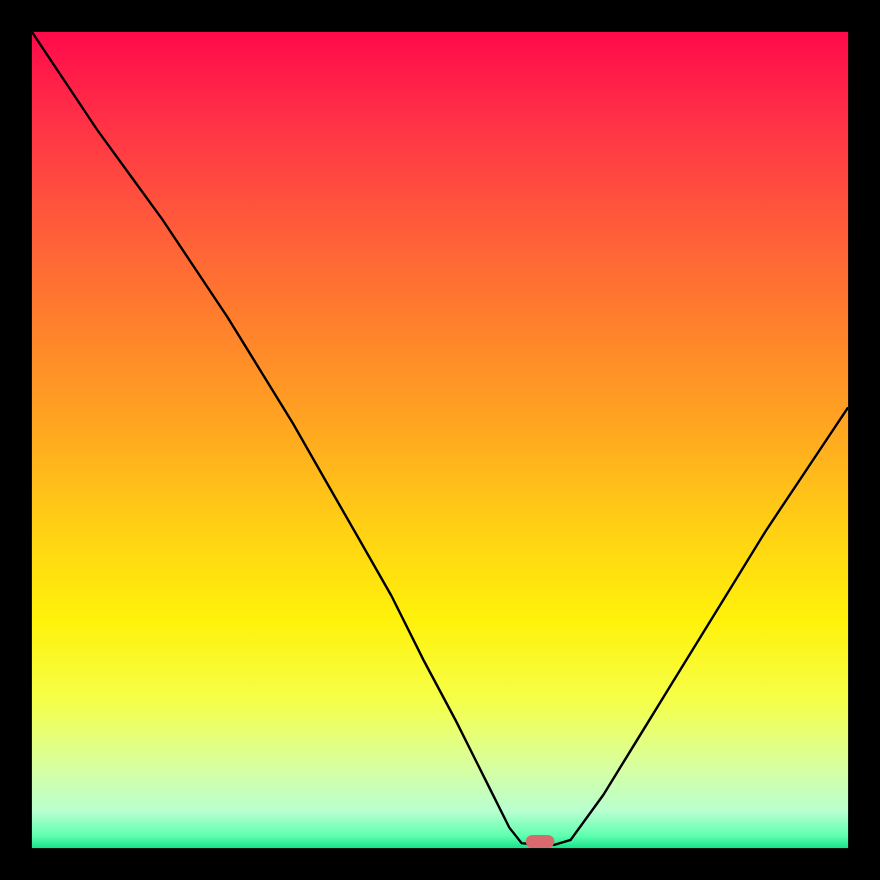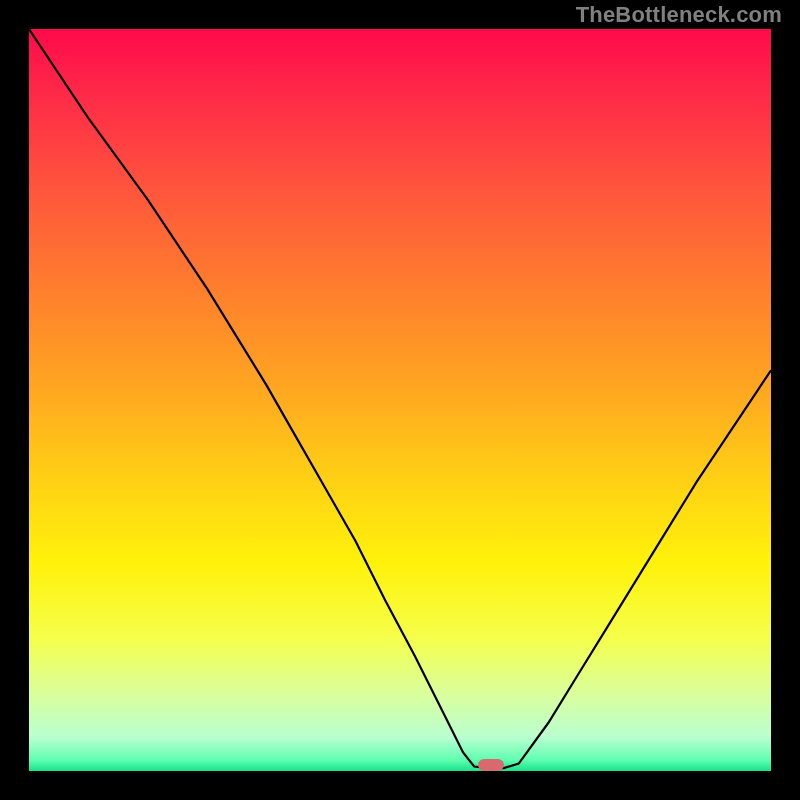--- a/index.html
+++ b/index.html
@@ -37,14 +37,13 @@
 
     <rect x="0" y="0" width="800" height="800" fill="#000"></rect>
 
     <rect x="29" y="29" width="742" height="742" fill="url(#bg-grad)"></rect>
 
     <path id="curve-path" d="M29.00 29.00 L58.68 73.52 L88.36 118.04 L118.04 158.85 L147.72 199.66 L177.40 244.18 L207.08 288.70 L236.76 336.93 L266.44 385.16 L296.12 437.10 L325.80 489.04 L355.48 540.98 L385.16 600.34 L414.84 655.99 L444.52 715.35 L463.07 752.45 L474.20 766.55 L489.04 768.03 L503.88 768.03 L518.72 763.58 L548.40 722.77 L578.08 674.54 L607.76 626.31 L637.44 578.08 L667.12 529.85 L696.80 481.62 L726.48 437.10 L756.16 392.58 L771.00 370.32" stroke="#000000" stroke-width="2.2" fill="none" clip-path="url(#plot-clip)"></path>
   </svg>
 
   <div class="marker" id="marker" style="left: 491px; top: 765px; background: rgb(214, 106, 110);"></div>
 
-  <span class="watermark">TheBottleneck.com</span>
 </div>
 
 </body></html>

